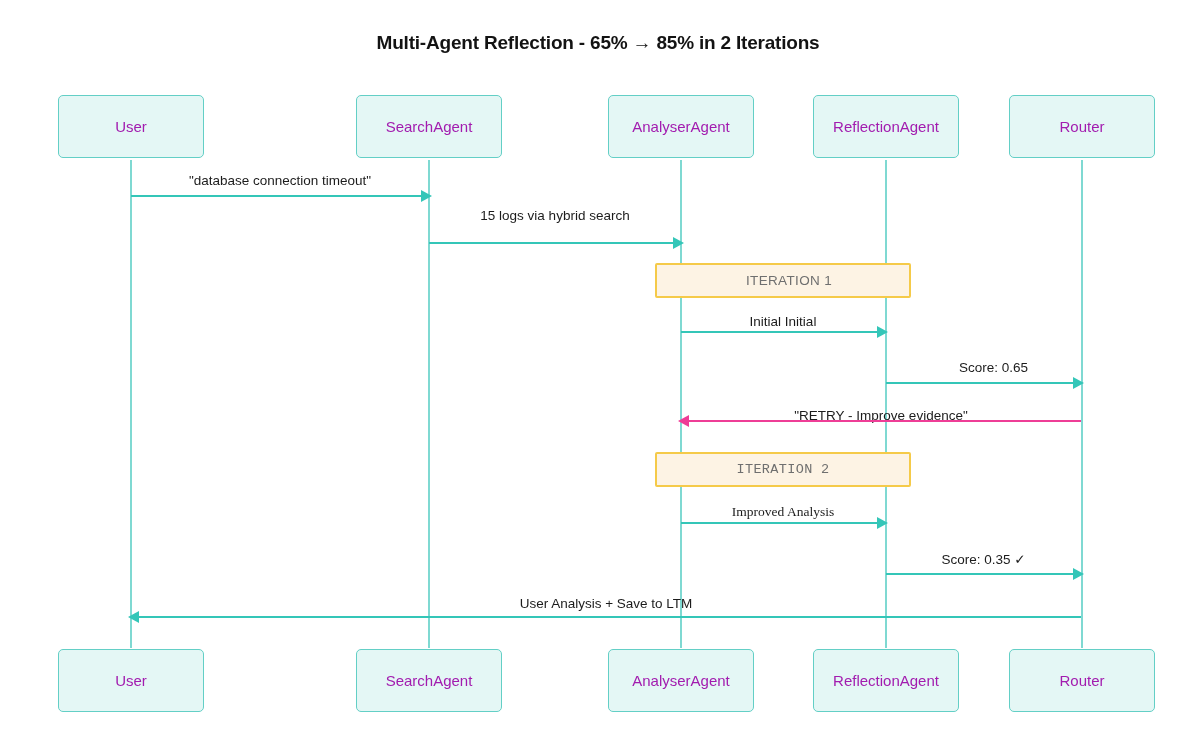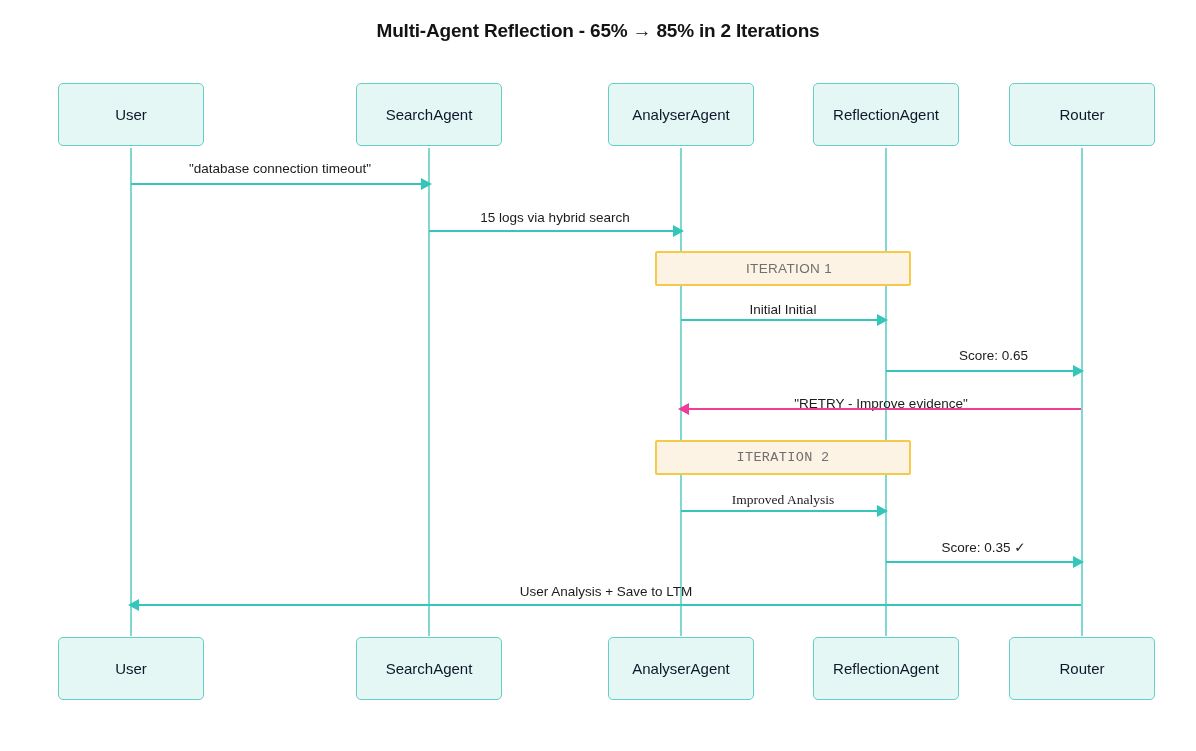--- a/index.html
+++ b/index.html
@@ -12,20 +12,21 @@
     height: 751px;
     font-family: "Liberation Sans", sans-serif;
     color: #1b1b1b;
     position: relative;
     overflow: hidden;
   }
   #diagram-root {
     position: relative;
     width: 1196px;
     height: 702px;
+    margin-top: 12px;
   }
   #diagram-title {
     position: absolute;
     top: 20px;
     left: 0;
     width: 1196px;
     text-align: center;
     font-size: 19px;
     font-weight: bold;
     letter-spacing: -0.2px;
@@ -39,21 +40,21 @@
   .participant-box {
     position: absolute;
     box-sizing: border-box;
     background: #e4f7f5;
     border: 1.6px solid #63cfc6;
     border-radius: 5px;
     display: flex;
     align-items: center;
     justify-content: center;
     font-size: 15px;
-    color: #0f172a;
+    color: #a21caf;
   }
   .note-box {
     position: absolute;
     box-sizing: border-box;
     background: #fdf3e4;
     border: 2px solid #f5ca49;
     border-radius: 2px;
     display: flex;
     align-items: center;
     justify-content: center;
@@ -135,21 +136,21 @@
     <span>ReflectionAgent</span>
   </div>
   <div class="participant-box" style="left:1009px;top:637px; width:146px; height:63px;">
     <span>Router</span>
   </div>
 
   <div class="msg-label" style="left:131px; top:161px; width:298px;">"database connection timeout"</div>
   <div class="msg-line" style="left:131px; top:183px; width:292px;"></div>
   <div class="arrow-head right" style="left:421px; top:178px;"></div>
 
-  <div class="msg-label" style="left:429px; top:210px; width:252px;">15 logs via hybrid search</div>
+  <div class="msg-label" style="left:429px; top:196px; width:252px;">15 logs via hybrid search</div>
   <div class="msg-line" style="left:429px; top:230px; width:246px;"></div>
   <div class="arrow-head right" style="left:673px; top:225px;"></div>
 
   <div class="note-box" style="left:655px; top:251px; width:256px; height:35px;padding-left:12px;">
     <span>ITERATION 1</span>
   </div>
 
   <div class="msg-label" style="left:681px; top:302px; width:204px;">Initial Initial</div>
   <div class="msg-line" style="left:681px; top:319px; width:198px;"></div>
   <div class="arrow-head right" style="left:877px; top:314px;"></div>

